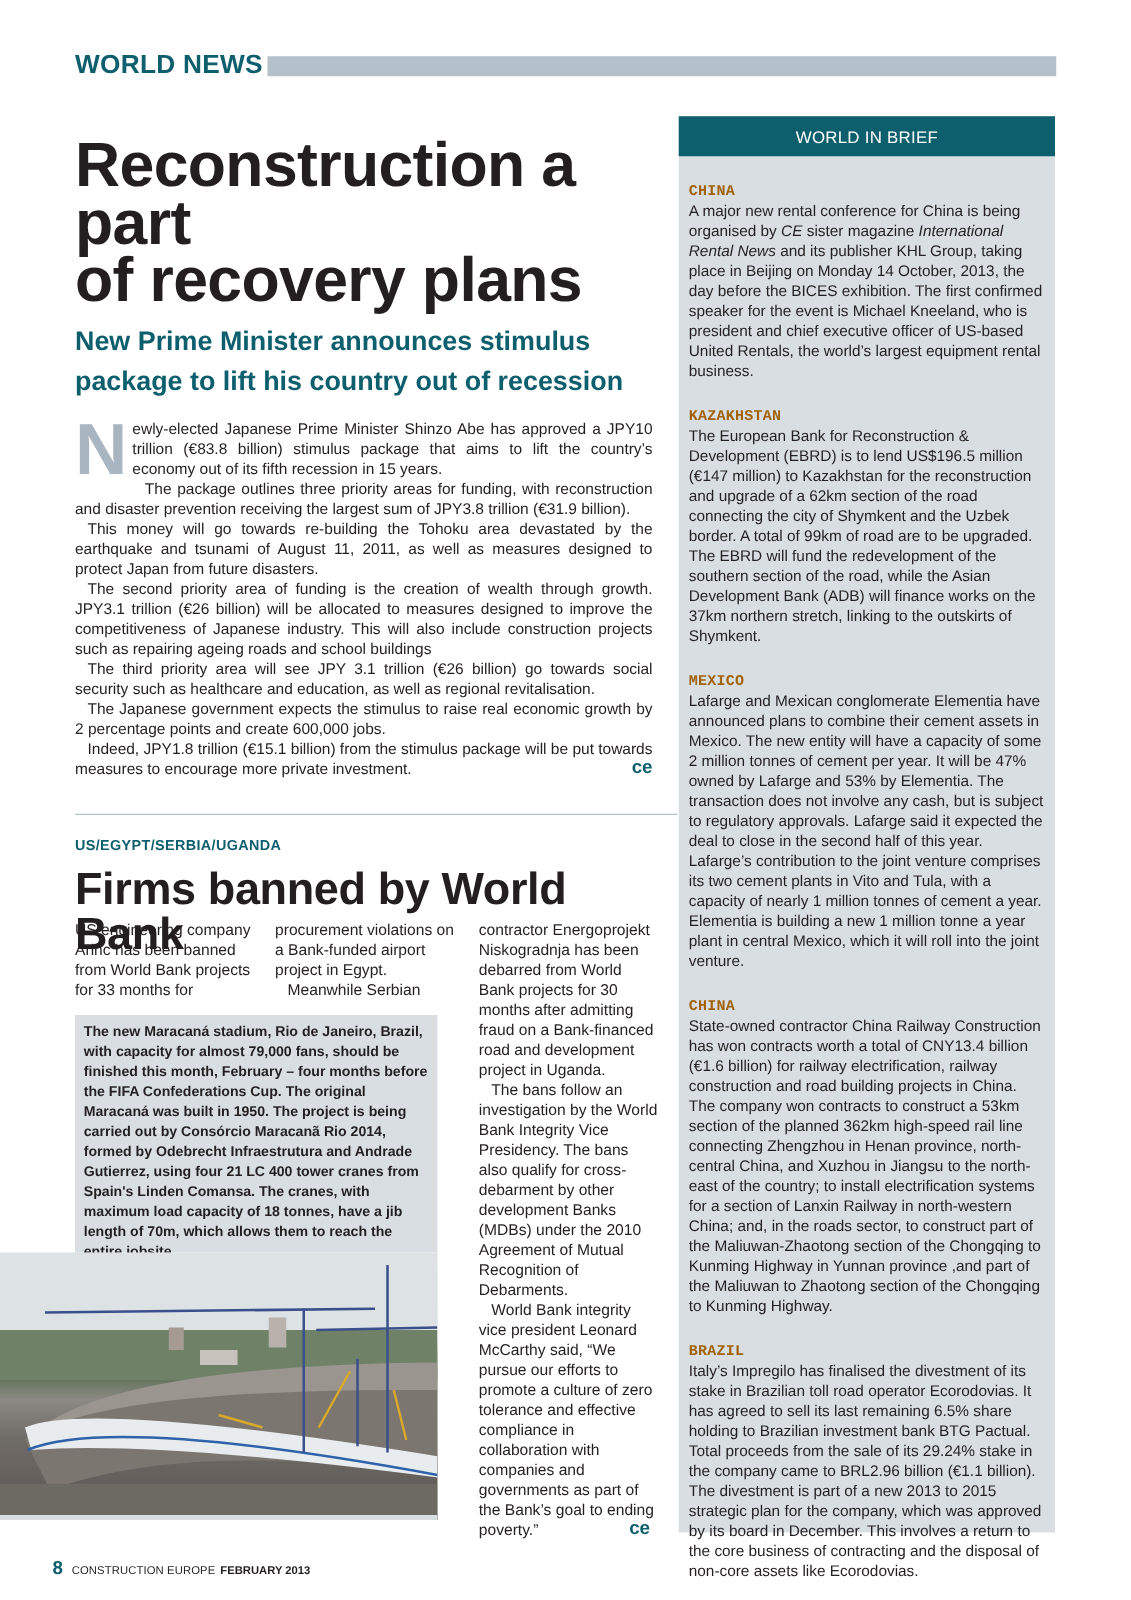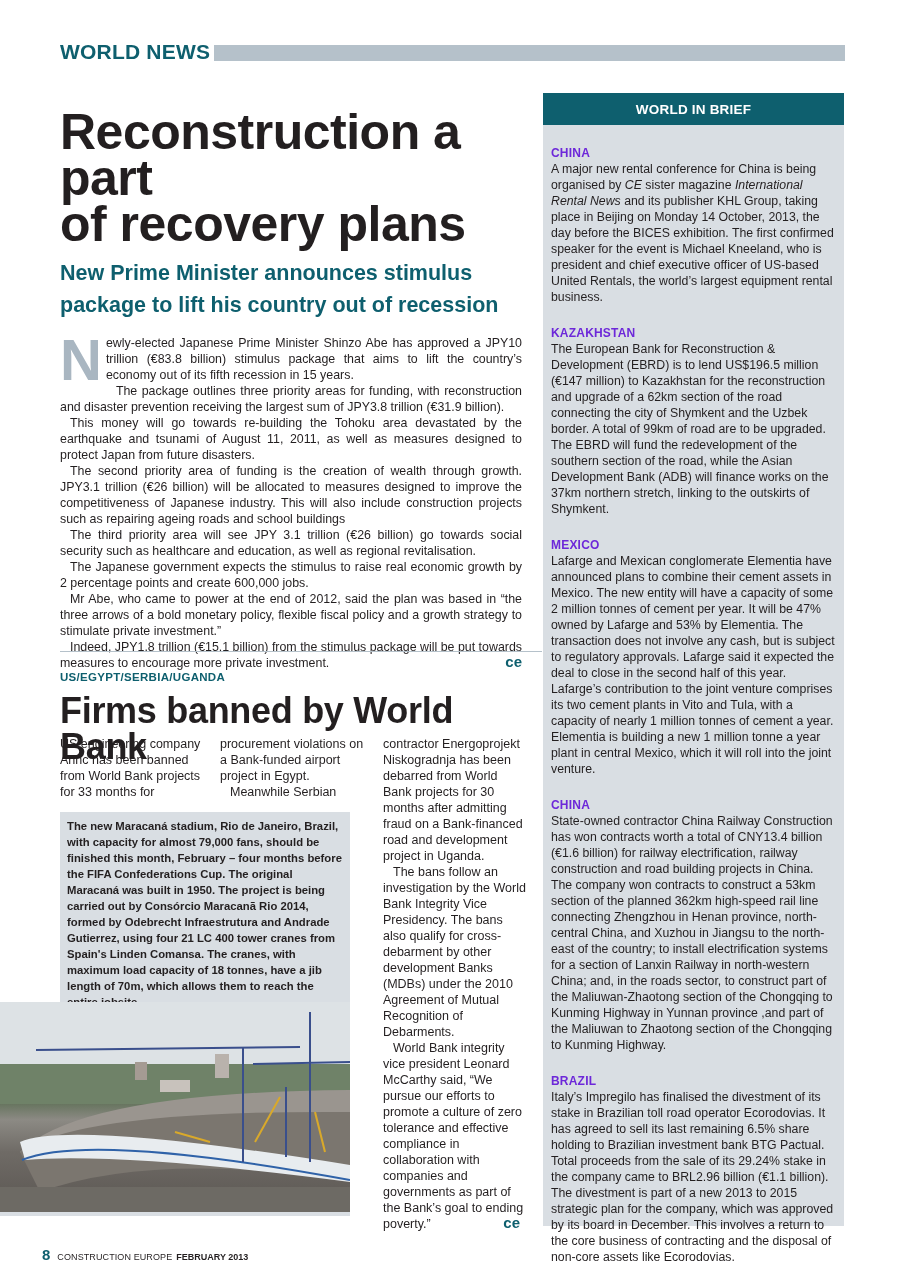--- a/index.html
+++ b/index.html
@@ -34,24 +34,24 @@
   .col3 { left: 383px; width: 145px; }
 
   .caption-box { position: absolute; left: 60px; top: 812px; width: 290px; height: 190px; background: #d9dee3; padding: 6px 6px 0 7px; }
   .caption-text { font-size: 11.3px; line-height: 16px; font-weight: bold; color: #231f20; }
 
   .photo { position: absolute; left: 0; top: 1002px; width: 350px; height: 214px; overflow: hidden; background: linear-gradient(#dfe3e6 0%, #cfd6da 30%, #7c8f74 38%, #5a6d52 45%, #8c8a84 55%, #6f6b66 70%, #595450 100%); }
   .photo-strip { position: absolute; left: 0; bottom: 0; width: 350px; height: 4px; background: #d9dee3; }
 
   
   .brief { position: absolute; left: 543px; top: 93px; width: 301px; height: 1133px; background: #d9dee3; }
-  .brief-header { height: 32px; background: #0e5f6e; color: #ffffff; font-weight: bold; font-size: 13.5px; display: flex; align-items: center; justify-content: center; letter-spacing: 0.2px; }
+  .brief-header { height: 32px; background: #0e5f6e; color: #ffffff; font-weight: normal; font-size: 13.5px; display: flex; align-items: center; justify-content: center; letter-spacing: 0.2px; }
   .brief-item { padding: 0 8px; margin-top: 21px; }
   .brief-item:first-of-type { margin-top: 20px; }
-  .brief-country { font-size: 12px; font-weight: bold; color: #6d28d9; line-height: 15px; letter-spacing: 0.2px; }
+  .brief-country { font-size: 12px; font-weight: bold; color: #a16207; line-height: 15px; letter-spacing: 0.2px; font-family: Liberation Mono, monospace; }
   .brief-body { font-size: 12.3px; line-height: 16px; color: #231f20; }
   .brief-body i { font-style: italic; }
 
   .footer { position: absolute; left: 42px; top: 1246px; display: flex; align-items: baseline; }
   .page-num { font-size: 15px; font-weight: bold; color: #0e5f6e; margin-right: 7px; }
   .pub-name { font-size: 9px; color: #231f20; margin-right: 4px; letter-spacing: 0.1px; }
   .pub-date { font-size: 9px; font-weight: bold; color: #231f20; }
 </style>
 </head>
 <body>
@@ -70,21 +70,20 @@
     <span>New Prime Minister announces stimulus</span><br>
     <span>package to lift his country out of recession</span>
   </h2>
   <div class="body-text">
     <p class="first"><span class="dropcap">N</span><span>ewly-elected Japanese Prime Minister Shinzo Abe has approved a JPY10 trillion (€83.8 billion) stimulus package that aims to lift the country’s economy out of its fifth recession in 15 years.</span></p>
     <p>The package outlines three priority areas for funding, with reconstruction and disaster prevention receiving the largest sum of JPY3.8 trillion (€31.9 billion).</p>
     <p>This money will go towards re-building the Tohoku area devastated by the earthquake and tsunami of August 11, 2011, as well as measures designed to protect Japan from future disasters.</p>
     <p>The second priority area of funding is the creation of wealth through growth. JPY3.1 trillion (€26 billion) will be allocated to measures designed to improve the competitiveness of Japanese industry. This will also include construction projects such as repairing ageing roads and school buildings</p>
     <p>The third priority area will see JPY 3.1 trillion (€26 billion) go towards social security such as healthcare and education, as well as regional revitalisation.</p>
     <p>The Japanese government expects the stimulus to raise real economic growth by 2 percentage points and create 600,000 jobs.</p>
-    <p>Mr Abe, who came to power at the end of 2012, said the plan was based in “the three arrows of a bold monetary policy, flexible fiscal policy and a growth strategy to stimulate private investment.”</p>
     <p><span>Indeed, JPY1.8 trillion (€15.1 billion) from the stimulus package will be put towards measures to encourage more private investment.</span><span class="ce-mark">ce</span></p>
   </div>
 </div>
 
 <div class="divider"></div>
 
 <div class="second">
   <div class="kicker">US/EGYPT/SERBIA/UGANDA</div>
   <h1 class="headline2">Firms banned by World Bank</h1>
 </div>

